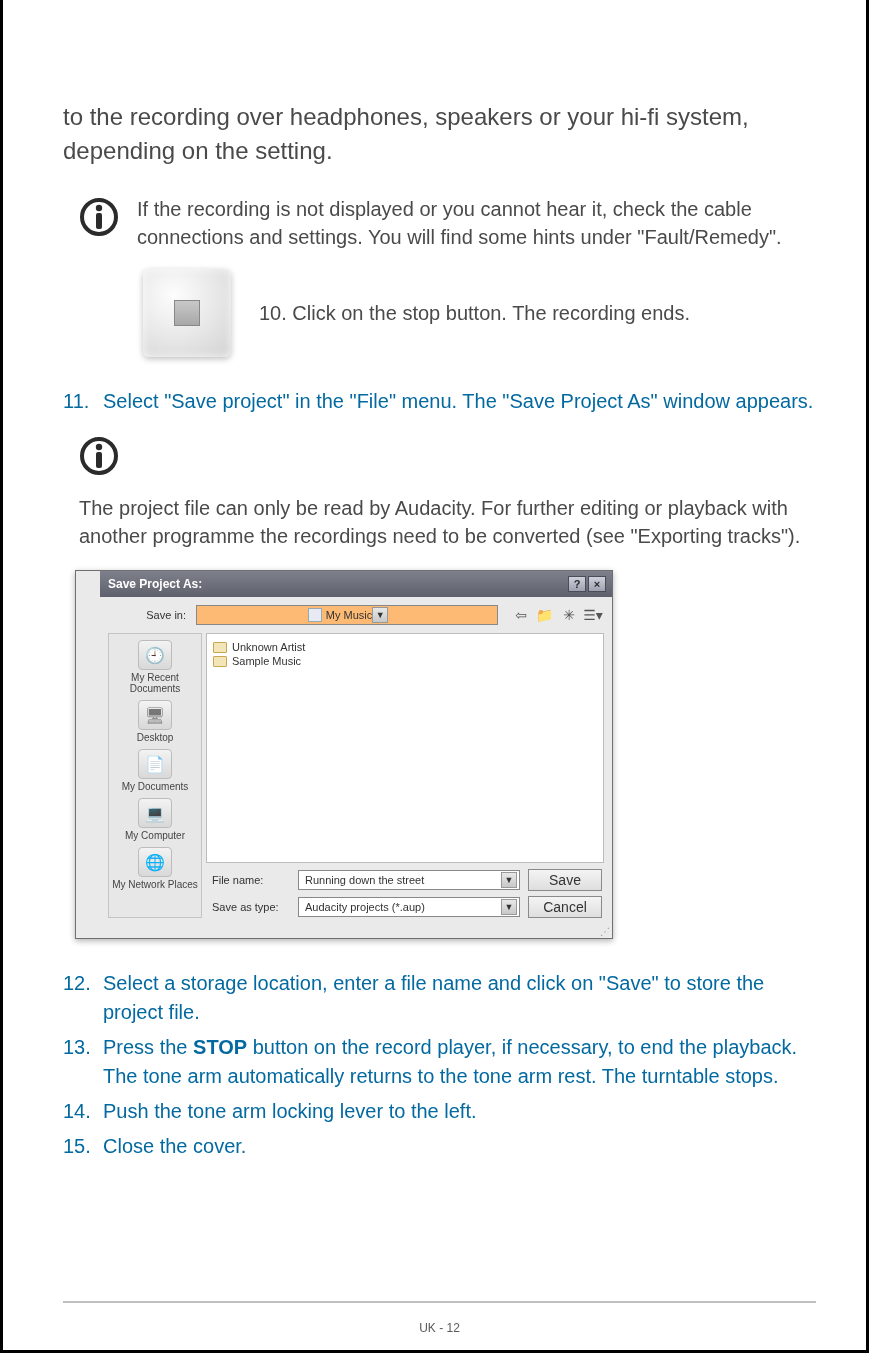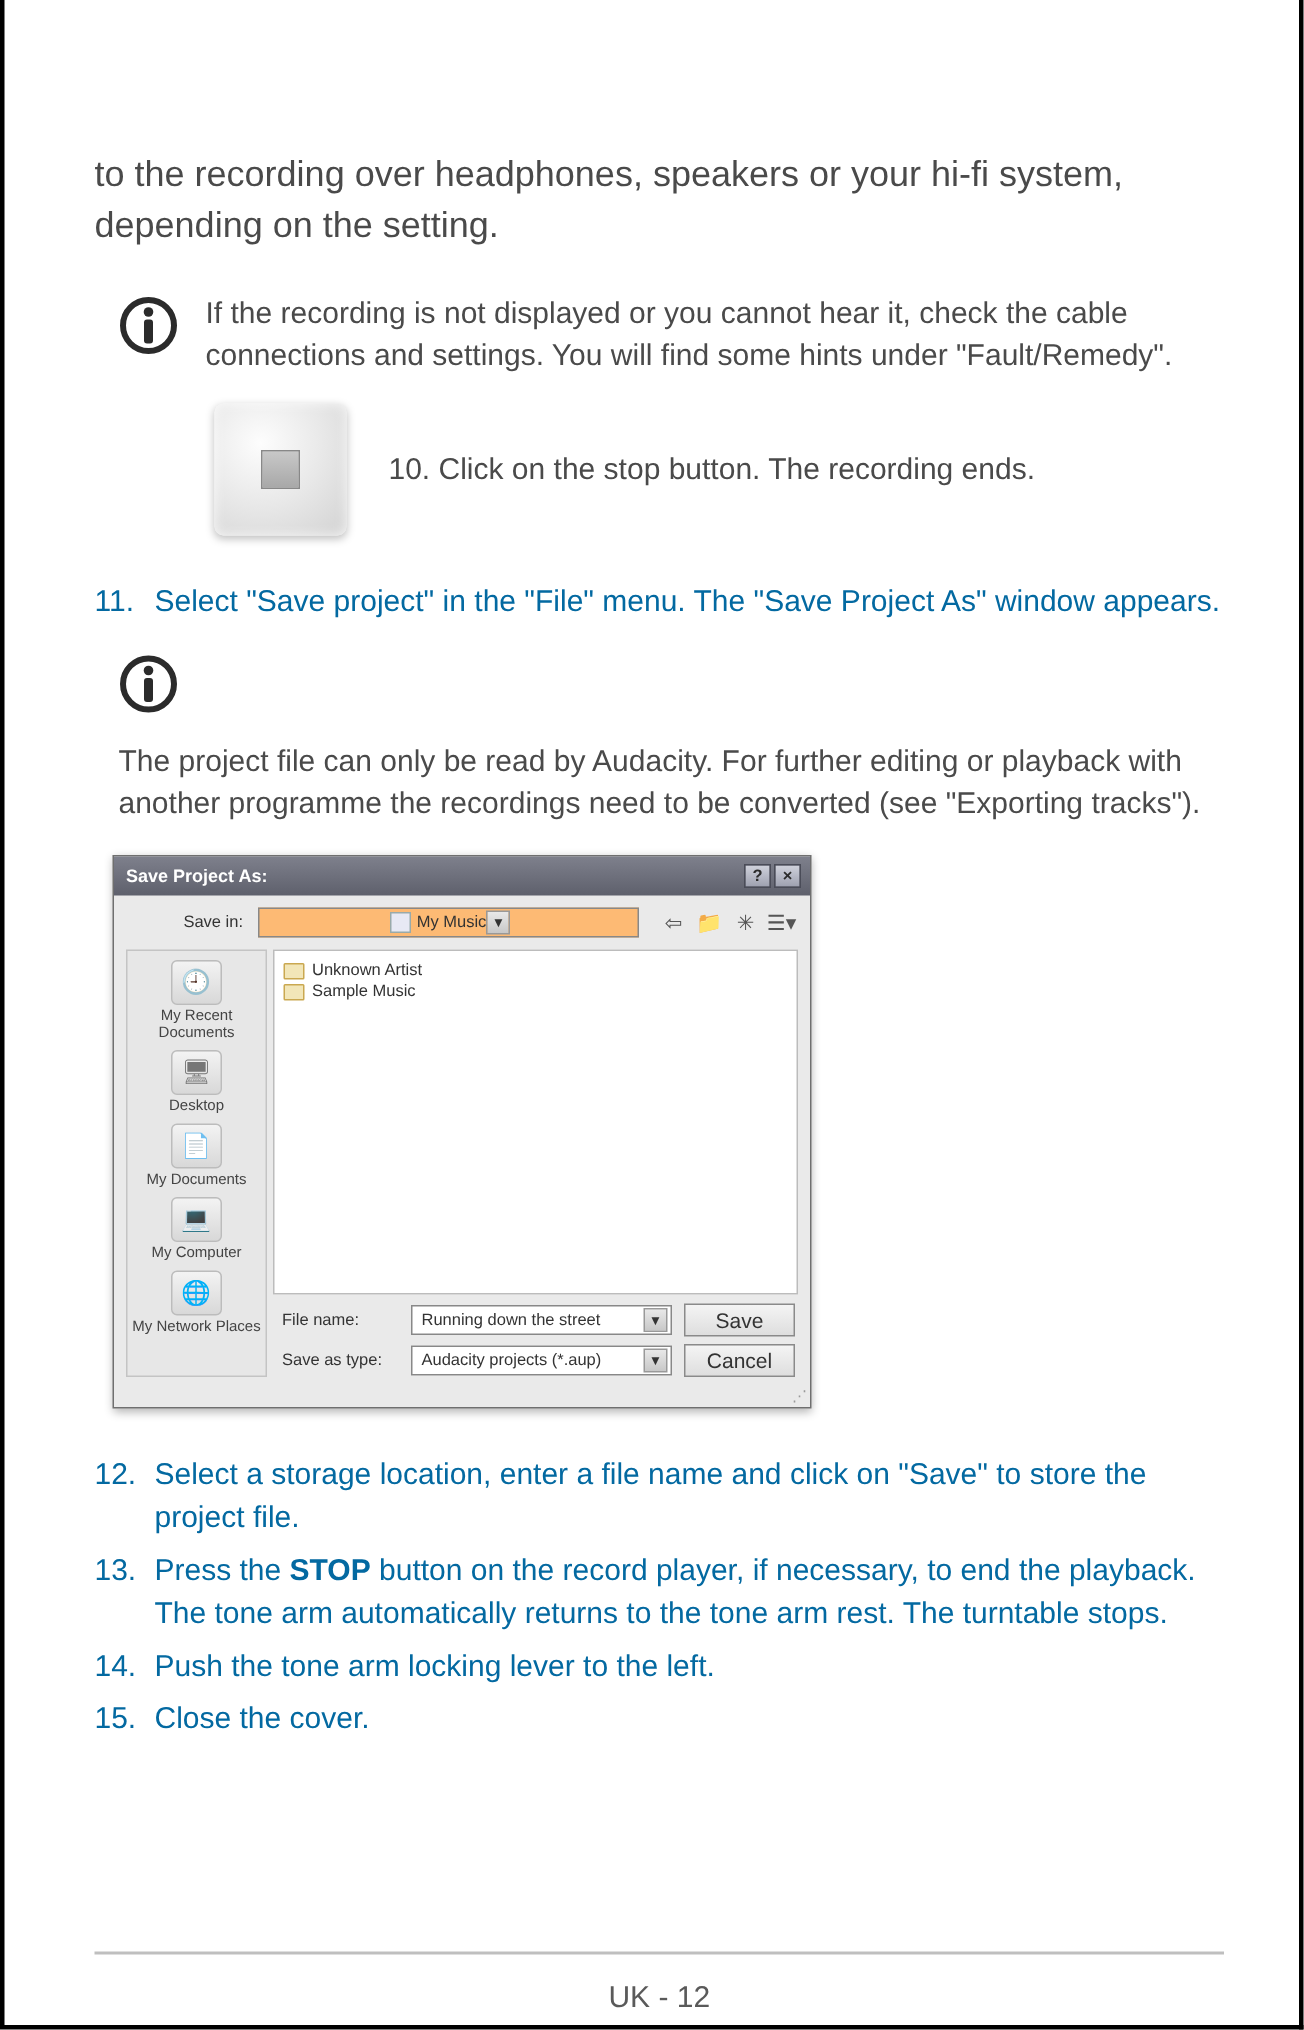--- a/index.html
+++ b/index.html
@@ -72,27 +72,28 @@
     color: #0369a1;
     display: flex;
     gap: 6px;
     margin-bottom: 6px;
   }
   .numbered .num { min-width: 34px; }
   .numbered .txt { flex: 1; }
 
   
   .dialog {
-    width: 466px;
+    width: 538px;
     margin: 20px 0 30px 12px;
     border: 1px solid #6f6f6f;
     box-shadow: 0 2px 6px rgba(0,0,0,0.3);
     background: #eaeaea;
     font-size: 11px;
     color: #333;
+    padding-left: 24px;
   }
   .titlebar {
     background: linear-gradient(to bottom, #7e808c, #5e606c);
     color: #fff;
     font-weight: bold;
     padding: 5px 6px 5px 8px;
     display: flex;
     align-items: center;
     justify-content: space-between;
     font-size: 12px;
@@ -165,21 +166,21 @@
     text-align: right; padding: 0 2px 2px 0; color:#999; font-size:10px; line-height:8px;
   }
 
   .footer-rule {
     border: none;
     border-top: 2px solid #bfbfbf;
     margin: 140px 0 18px 0;
   }
   .page-num {
     text-align: center;
-    font-size: 20px;
+    font-size: 12px;
     color: #5a5a5a;
   }
 </style>
 </head>
 <body>
 <div class="page-inner">
 
 <p class="para">to the recording over headphones, speakers or your hi-fi system, depending on the setting.</p>
 
 <div class="info-row">

